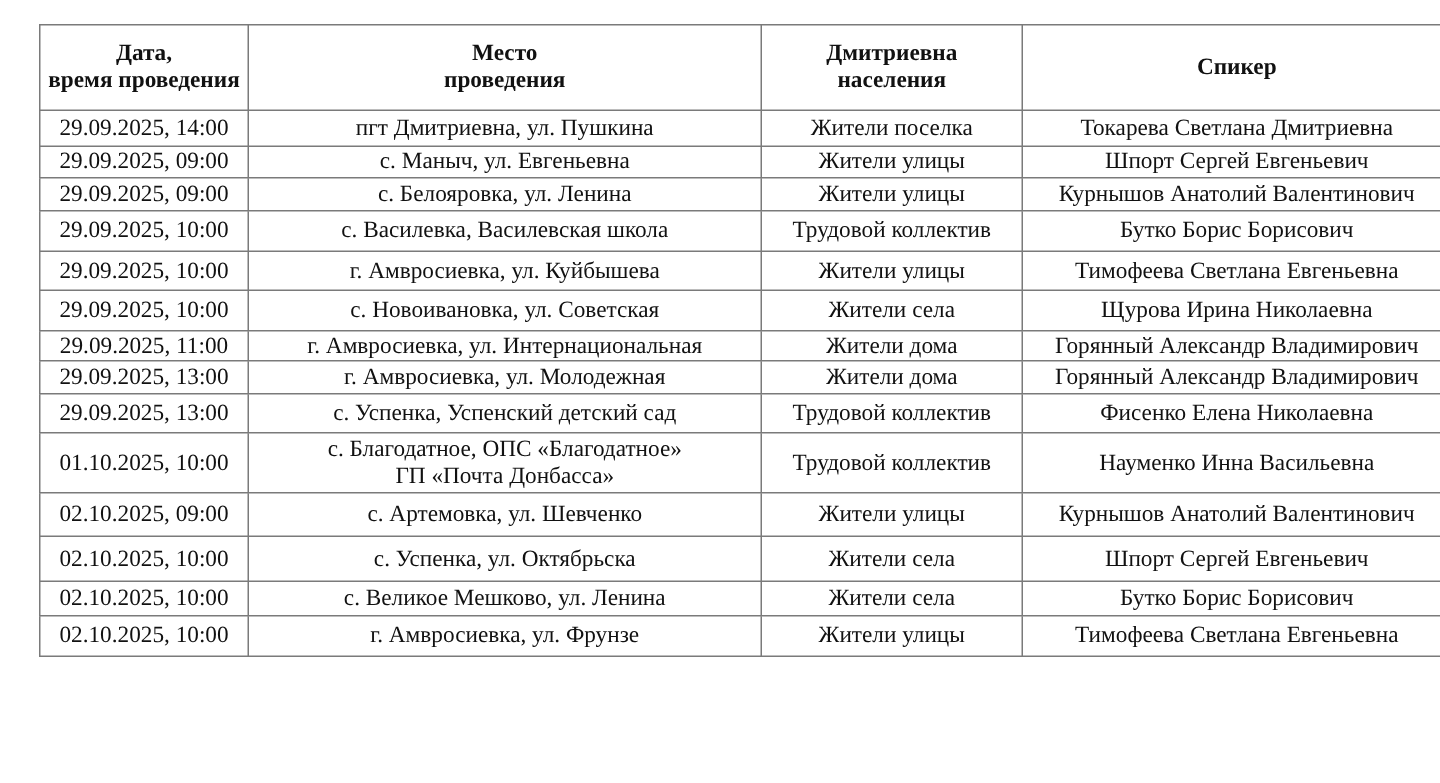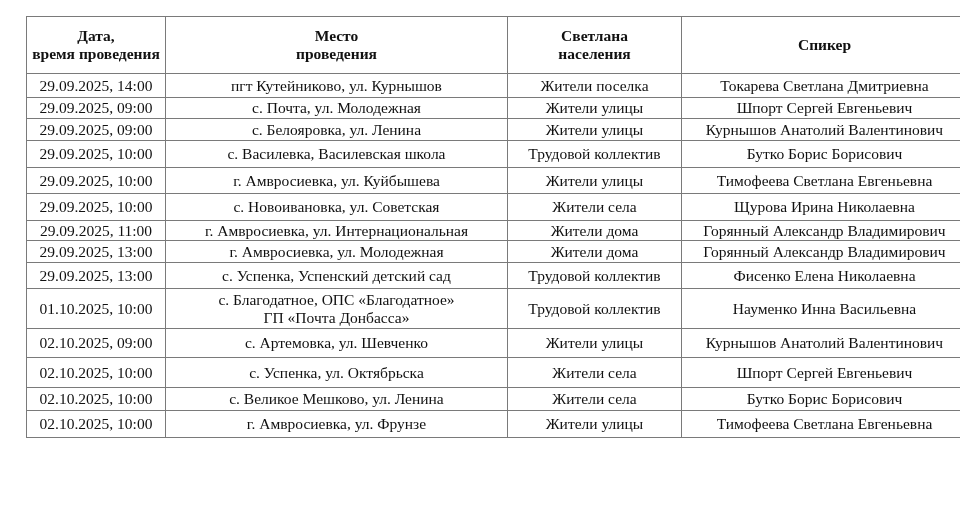--- a/index.html
+++ b/index.html
@@ -57,41 +57,41 @@
     <tr>
       <th>
         <span class="line">Дата,</span>
         <span class="line">время проведения</span>
       </th>
       <th>
         <span class="line">Место</span>
         <span class="line">проведения</span>
       </th>
       <th>
-        <span class="line">Светлана</span>
+        <span class="line">Дмитриевна</span>
         <span class="line">населения</span>
       </th>
       <th>
         <span class="line">Спикер</span>
       </th>
     </tr>
   </thead>
   <tbody id="rows">
       <tr style="height: 24px;">
         <td>29.09.2025, 14:00</td>
         <td>
-          <span class="line">пгт Кутейниково, ул. Курнышов</span>
+          <span class="line">пгт Дмитриевна, ул. Пушкина</span>
         </td>
         <td>Жители поселка</td>
         <td>Токарева Светлана Дмитриевна</td>
       </tr>
       <tr style="height: 21px;">
         <td>29.09.2025, 09:00</td>
         <td>
-          <span class="line">с. Почта, ул. Молодежная</span>
+          <span class="line">с. Маныч, ул. Евгеньевна</span>
         </td>
         <td>Жители улицы</td>
         <td>Шпорт Сергей Евгеньевич</td>
       </tr>
       <tr style="height: 22px;">
         <td>29.09.2025, 09:00</td>
         <td>
           <span class="line">с. Белояровка, ул. Ленина</span>
         </td>
         <td>Жители улицы</td>

